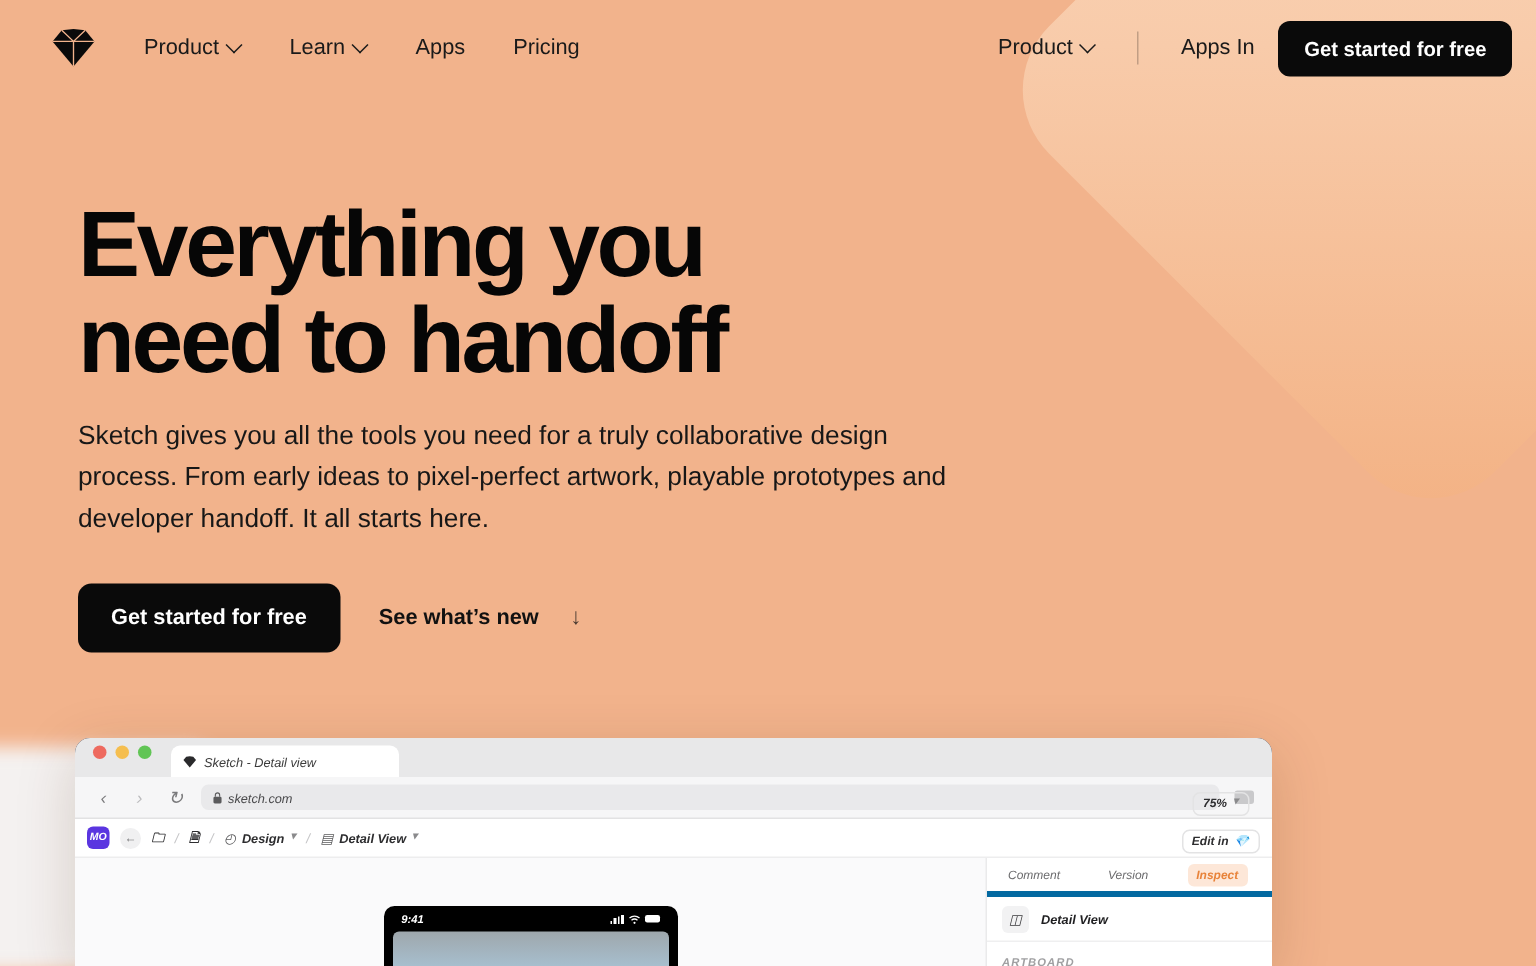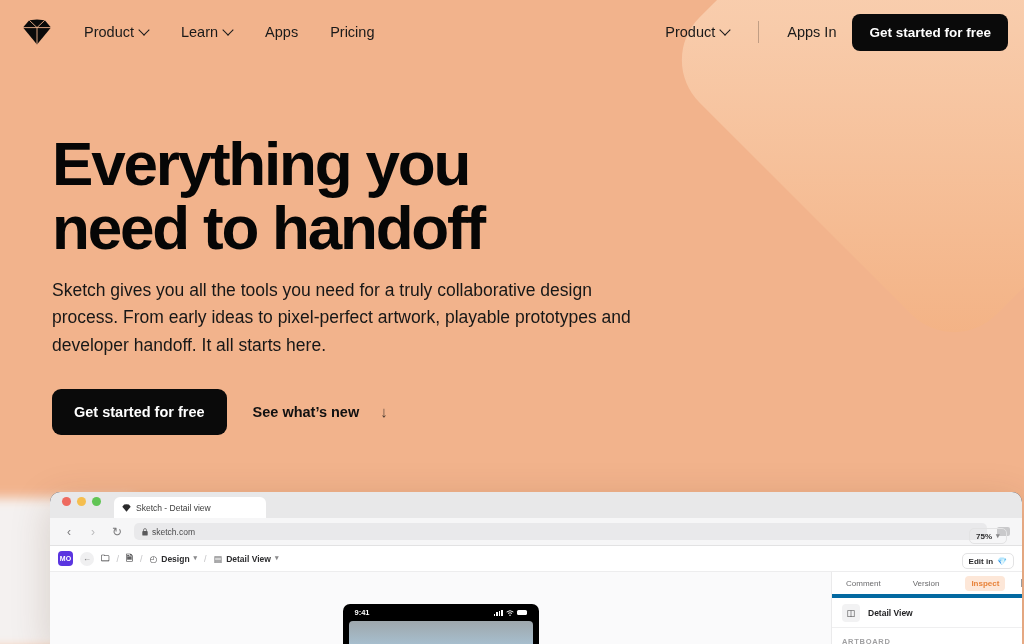--- a/index.html
+++ b/index.html
@@ -30,21 +30,21 @@
     pointer-events: none;
   }
 
   
   .nav {
     position: relative;
     z-index: 5;
     height: 64px;
     display: flex;
     align-items: center;
-    padding: 0 16px 0 20px;
+    padding: 0 16px 0 32px;
   }
   .logo {
     width: 34px; height: 34px;
     display: flex; align-items: center; justify-content: center;
     margin-right: 14px;
   }
   .nav-left { display: flex; align-items: center; gap: 0; }
   .nav-item {
     display: flex; align-items: center; gap: 6px;
     font-size: 14.5px; font-weight: 500; color: #1A1A1A;
@@ -104,25 +104,26 @@
   .ghost {
     position: absolute; left: -120px; top: 10px;
     width: 260px; height: 150px;
     background: #F5F5F6; border-radius: 12px;
     filter: blur(6px); opacity: .95;
     overflow: hidden;
   }
 
   .browser {
     position: absolute; left: 50px; top: 4px;
-    width: 972px; height: 152px;
+    width: 798px; height: 152px;
     background: #0f172a;
     border-radius: 10px 10px 0 0;
     box-shadow: 0 10px 40px rgba(80,40,10,.18);
     overflow: hidden;
+    font-style: italic;
   }
 
   
   .bchrome {
     height: 26px; background: #E8E8E9;
     display: flex; align-items: flex-end; padding-left: 12px;
     position: relative;
   }
   .traffic { display: flex; gap: 6px; align-items: center; height: 26px; padding-bottom: 8px; }
   .tl { width: 9px; height: 9px; border-radius: 50%; }

